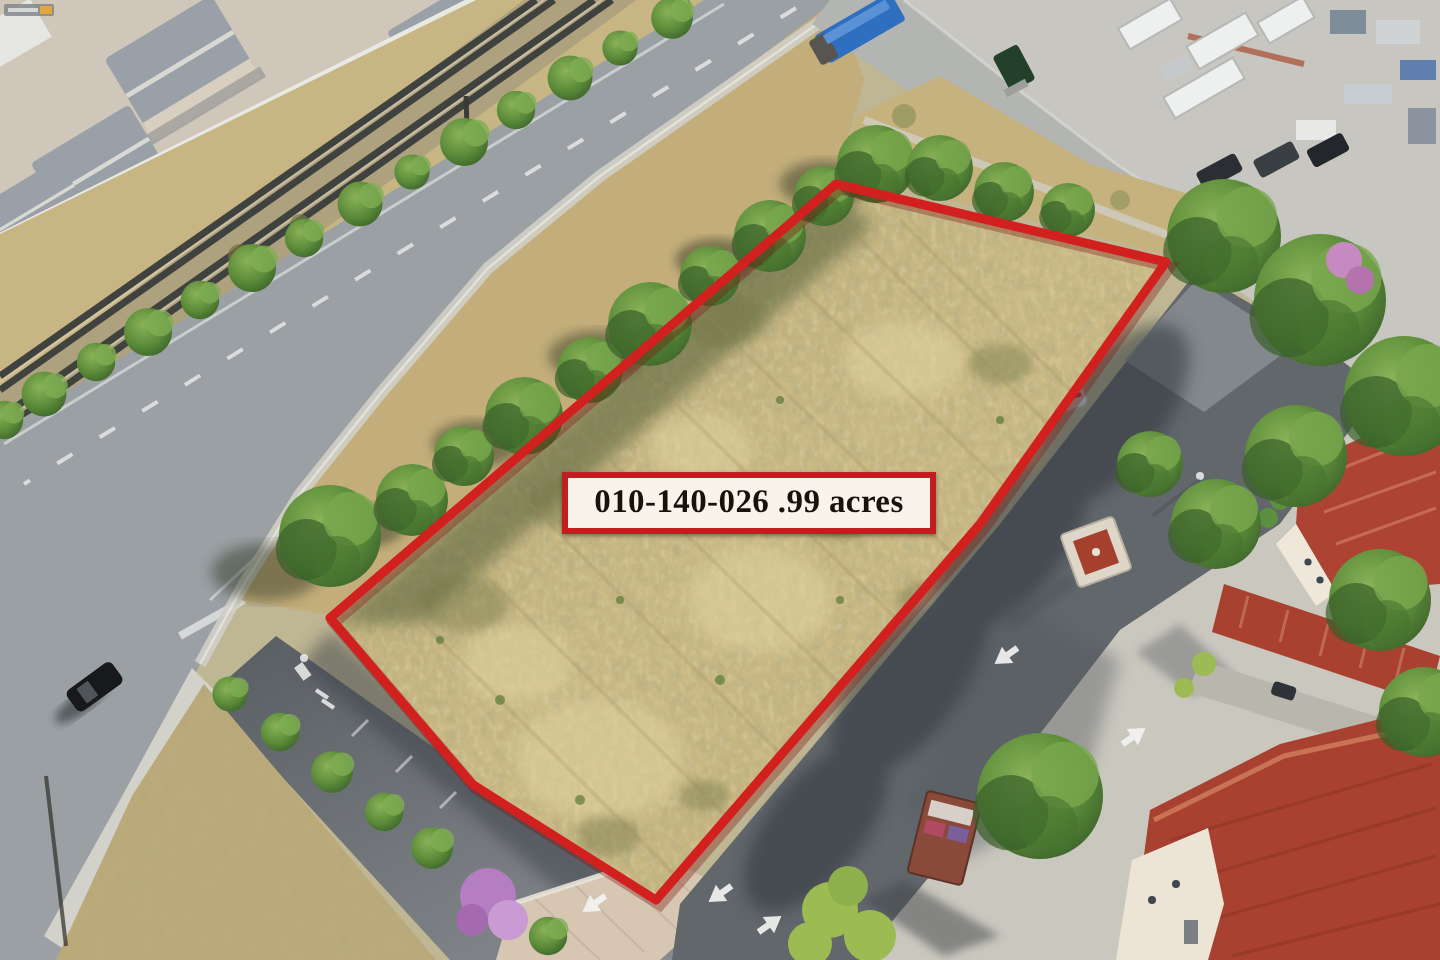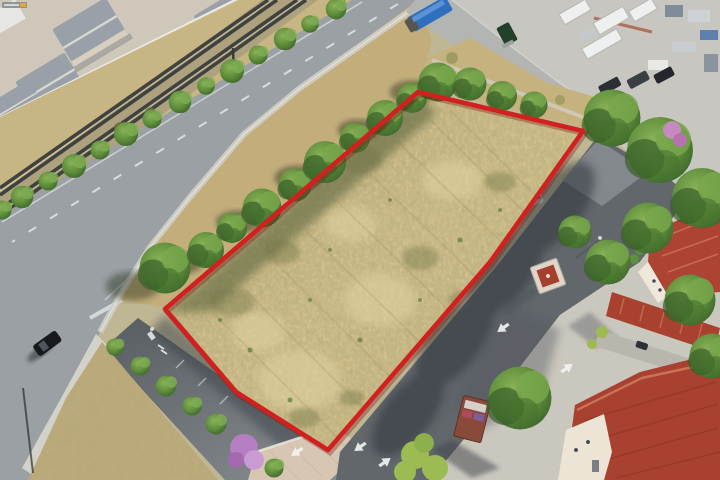--- a/index.html
+++ b/index.html
@@ -419,18 +419,21 @@
     </g>
     <use href="#shrub" xlink:href="#shrub" transform="translate(274,468) scale(1.2)"></use>
   </g>
 
   <g>
     <polygon points="420,94.5 585,133.5 492,264.5 330,452.5 238,394.5 167,311.5" fill="none" stroke="#7a1410" stroke-width="5.5" opacity=".35"></polygon>
     <polygon points="418,92 583,131 490,262 328,450 236,392 165,309" fill="none" stroke-width="4.5" stroke-linejoin="round" stroke="#d2201e"></polygon>
   </g>
 </svg>
 
+  <div class="parcel-label">
+    <span>010-140-026 .99 acres</span>
+  </div>
 
   <div class="watermark">
     <span class="wm-txt"></span>
     <span class="wm-chip"></span>
   </div>
 </div>
 
 </body></html>

